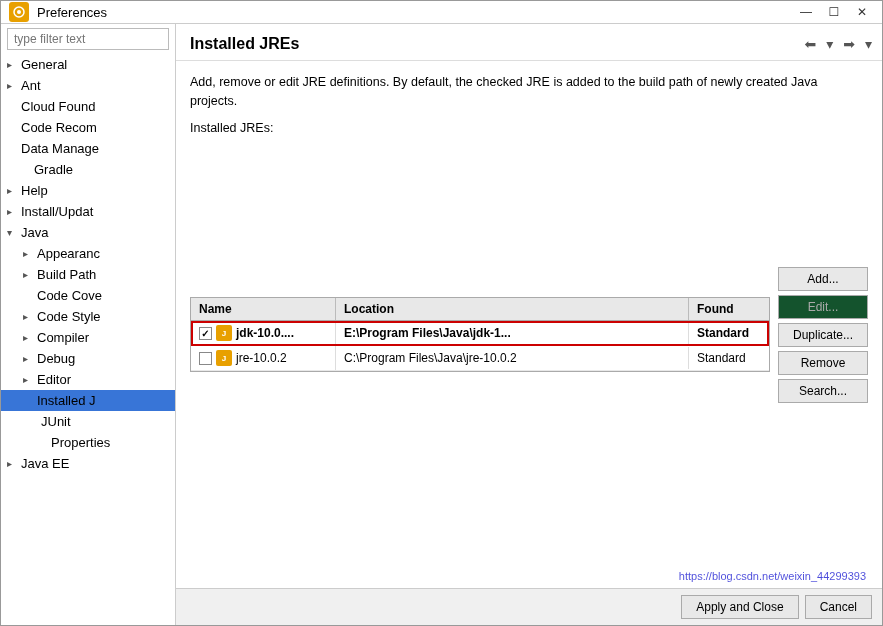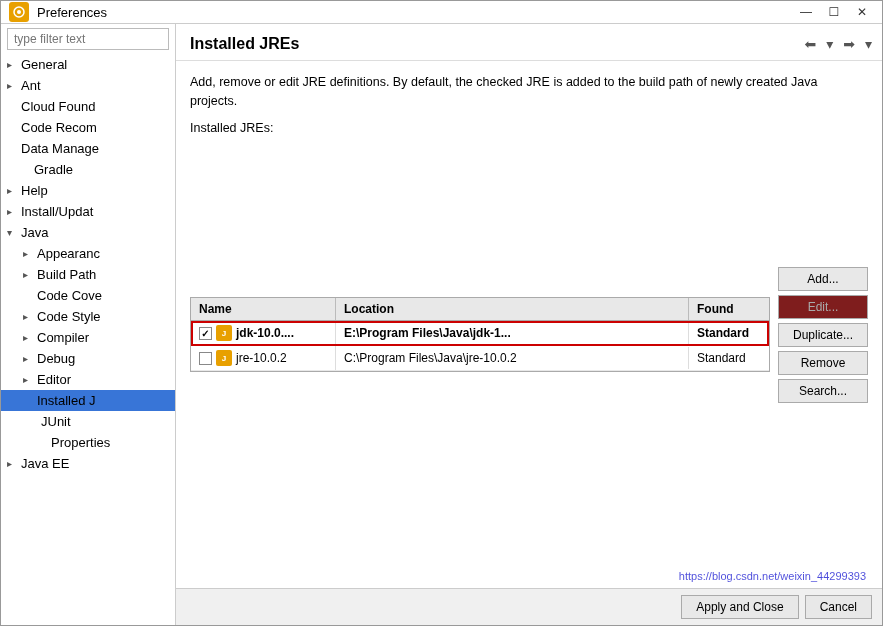--- a/index.html
+++ b/index.html
@@ -301,21 +301,21 @@
 
     .side-btn {
       padding: 4px 8px;
       background: #e8e8e8;
       border: 1px solid #aaa;
       cursor: pointer;
       font-size: 12px;
       text-align: center;
       color: #000;
     }
-    .side-btn:disabled { color: #aaa; cursor: default; background: #7f1d1d; }
+    .side-btn:disabled { color: #aaa; cursor: default; background: #14532d; }
 
     .watermark {
       position: absolute;
       bottom: 4px;
       right: 8px;
       font-size: 11px;
       color: #0000cc;
       opacity: 0.7;
     }
 

